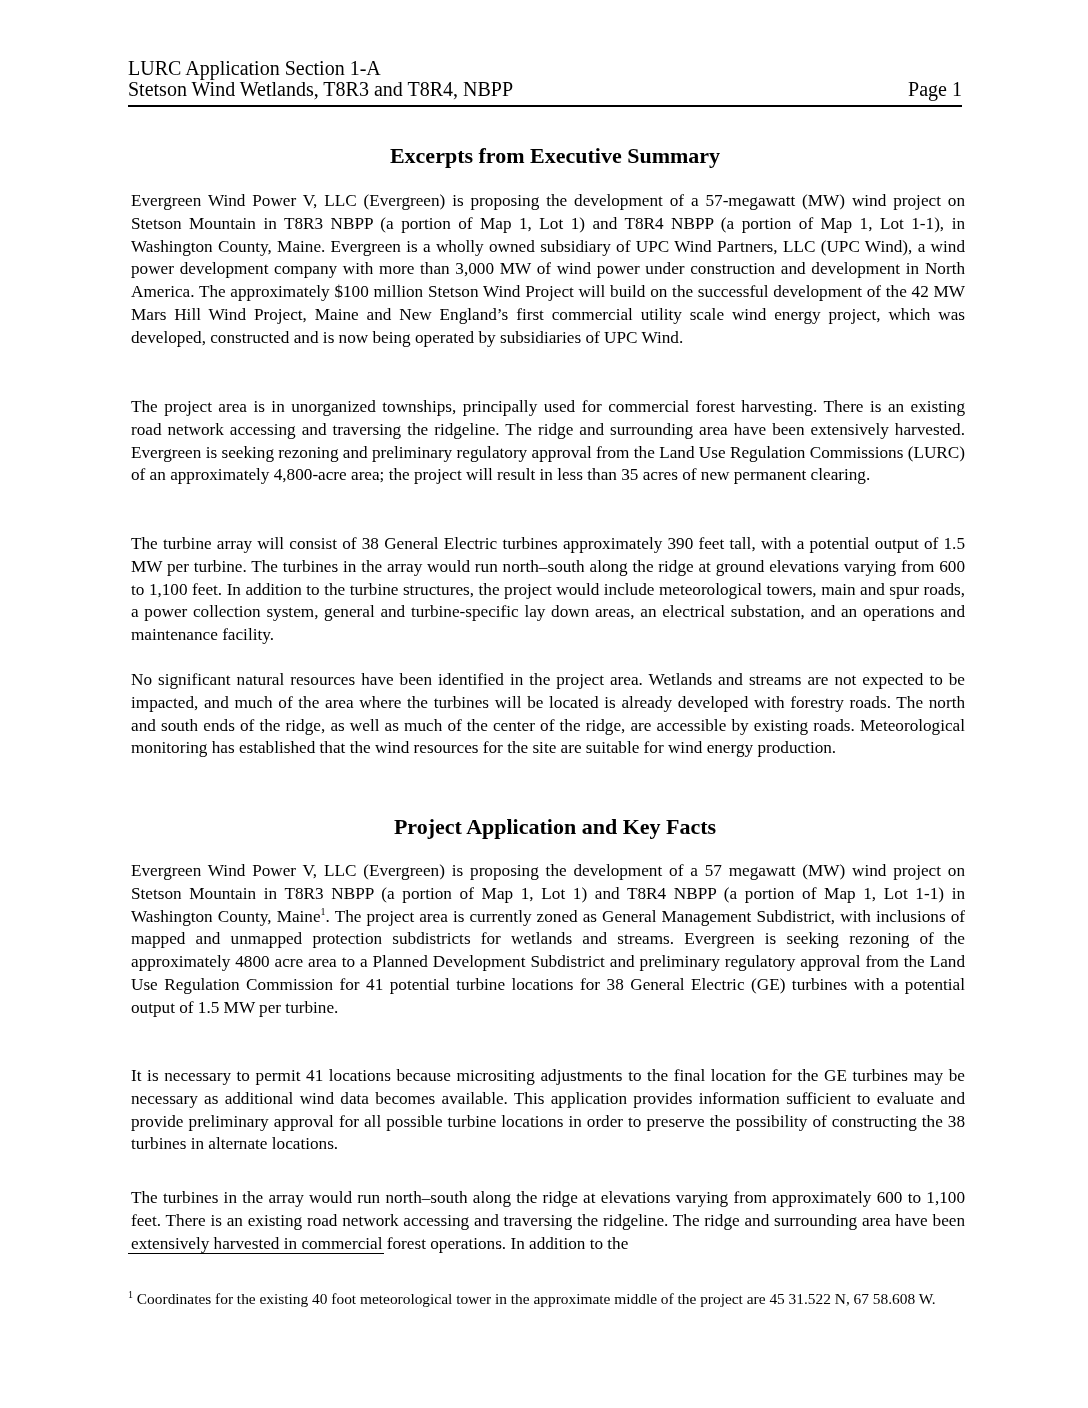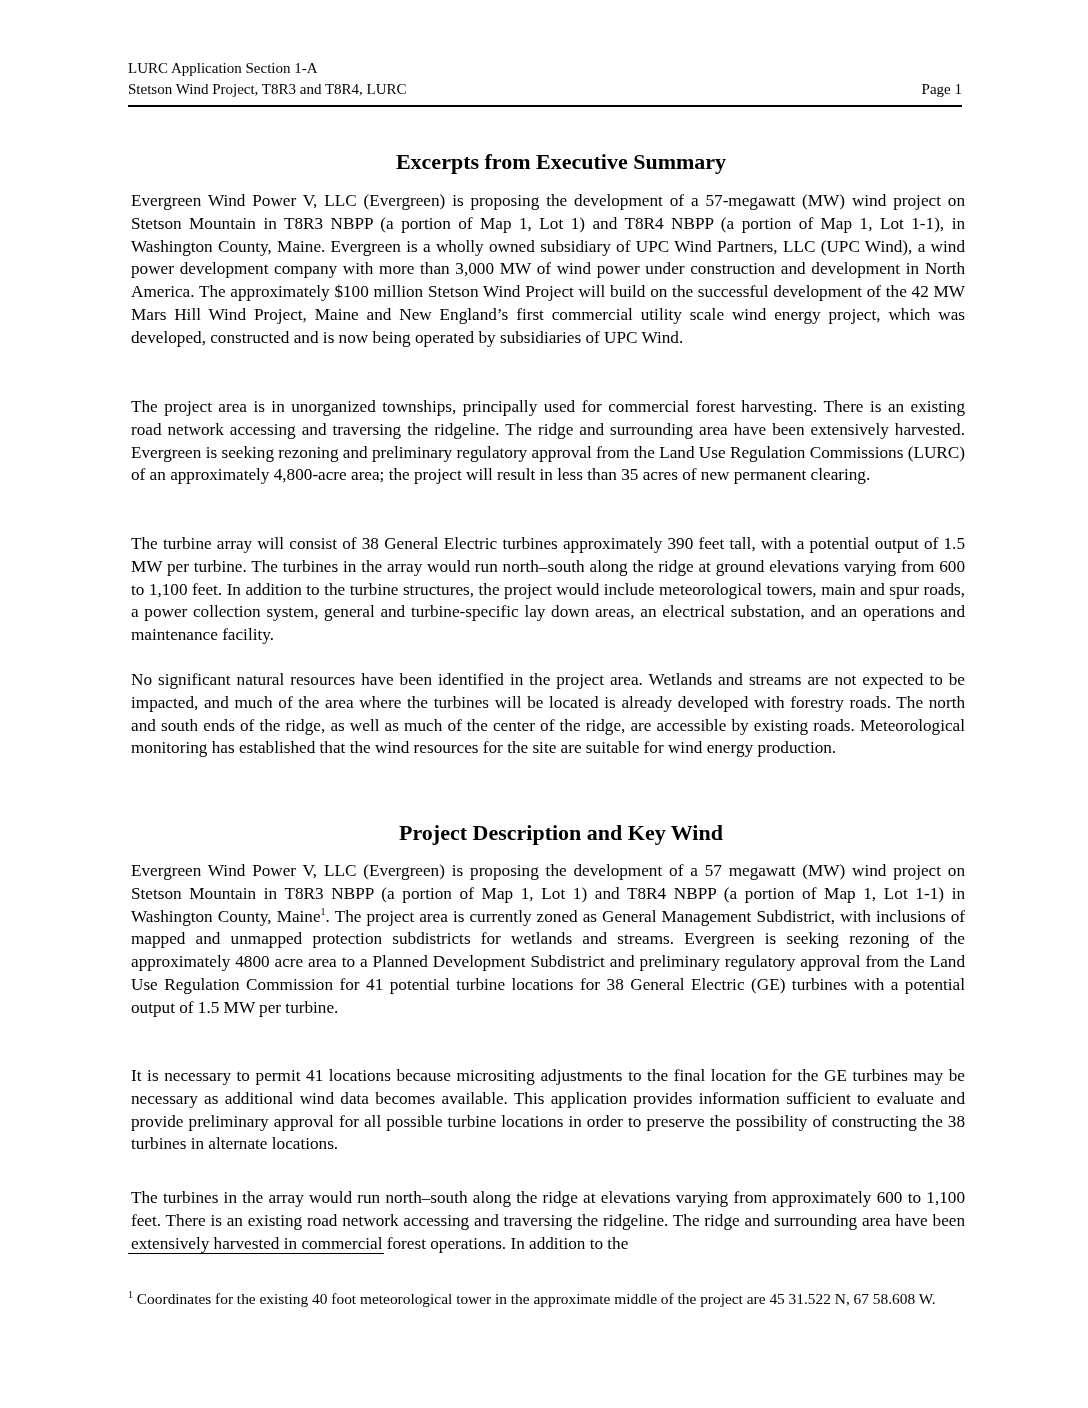--- a/index.html
+++ b/index.html
@@ -1,59 +1,59 @@
 <!DOCTYPE html>
 <html><head>
   <meta charset="utf-8">
   <style>
     html, body { margin: 0; padding: 0; background: #ffffff; }
     body {
       width: 1088px; height: 1408px; position: relative; overflow: hidden;
       font-family: "Liberation Serif", "DejaVu Serif", serif; color: #000;
     }
     .page { position: absolute; left: 128px; top: 0; width: 834px; }
-    .header { position: absolute; top: 58px; left: 0; width: 834px; font-size: 15px; line-height: 21px; }
+    .header { position: absolute; top: 58px; left: 0; width: 834px; font-size: 20px; line-height: 21px; }
     .header .line { display: flex; justify-content: space-between; }
     .header-rule { position: absolute; top: 105px; left: 0; width: 834px; height: 0; border-top: 2px solid #000; }
     h1 {
-      position: absolute; left: 0; width: 834px; margin: 16px; text-align: center;
+      position: absolute; left: 0; width: 834px; margin: 10px; text-align: center;
       font-size: 22px; font-weight: bold; line-height: 26px;
     }
     .para {
       position: absolute; left: 0; width: 834px; margin: 3px;
       font-size: 17.2px; line-height: 22.8px; text-align: justify;
     }
     sup { font-size: 10px; line-height: 0; vertical-align: super; }
     .fn-rule { position: absolute; left: 0; top: 1253px; width: 256px; border-top: 1.5px solid #000; }
     .footnote { position: absolute; left: 0; top: 1263px; width: 834px; font-size: 15.4px; line-height: 20px; margin-top: 26px; }
   </style>
 </head>
 <body>
 
 <div class="page">
 
   <div class="header">
     <div class="line">
       <span>LURC Application Section 1-A</span>
     </div>
     <div class="line">
-      <span>Stetson Wind Project, T8R3 and T8R4, LURC</span>
+      <span>Stetson Wind Wetlands, T8R3 and T8R4, NBPP</span>
       <span>Page 1</span>
     </div>
   </div>
   <div class="header-rule"></div>
 
   <h1 style="top:133px">Excerpts from Executive Summary</h1>
 
   <p class="para" style="top:187px">Evergreen Wind Power V, LLC (Evergreen) is proposing the development of a 57-megawatt (MW) wind project on Stetson Mountain in T8R3 NBPP (a portion of Map 1, Lot 1) and T8R4 NBPP (a portion of Map 1, Lot 1-1), in Washington County, Maine.  Evergreen is a wholly owned subsidiary of UPC Wind Partners, LLC (UPC Wind), a wind power development company with more than 3,000 MW of wind power under construction and development in North America.  The approximately $100 million Stetson Wind Project will build on the successful development of the 42 MW Mars Hill Wind Project, Maine and New England’s first commercial utility scale wind energy project, which was developed, constructed and is now being operated by subsidiaries of UPC Wind.</p>
   <p class="para" style="top:393px">The project area is in unorganized townships, principally used for commercial forest harvesting.  There is an existing road network accessing and traversing the ridgeline.  The ridge and surrounding area have been extensively harvested.  Evergreen is seeking rezoning and preliminary regulatory approval from the Land Use Regulation Commissions (LURC) of an approximately 4,800-acre area; the project will result in less than 35 acres of new permanent clearing.</p>
   <p class="para" style="top:530px">The turbine array will consist of 38 General Electric turbines approximately 390 feet tall, with a potential output of 1.5 MW per turbine.  The turbines in the array would run north–south along the ridge at ground elevations varying from 600 to 1,100 feet.  In addition to the turbine structures, the project would include meteorological towers, main and spur roads, a power collection system, general and turbine-specific lay down areas, an electrical substation, and an operations and maintenance facility.</p>
   <p class="para" style="top:666px">No significant natural resources have been identified in the project area.  Wetlands and streams are not expected to be impacted, and much of the area where the turbines will be located is already developed with forestry roads.  The north and south ends of the ridge, as well as much of the center of the ridge, are accessible by existing roads.  Meteorological monitoring has established that the wind resources for the site are suitable for wind energy production.</p>
 
-  <h1 style="top:804px">Project Description and Key Wind</h1>
+  <h1 style="top:804px">Project Application and Key Facts</h1>
 
   <p class="para" style="top:857px"><span>Evergreen Wind Power V, LLC (Evergreen) is proposing the development of a 57 megawatt (MW) wind project on Stetson Mountain in T8R3 NBPP (a portion of Map 1, Lot 1) and T8R4 NBPP (a portion of Map 1, Lot 1-1) in Washington County, Maine</span><sup>1</sup><span>.  The project area is currently zoned as General Management Subdistrict, with inclusions of mapped and unmapped protection subdistricts for wetlands and streams.  Evergreen is seeking rezoning of the approximately 4800 acre area to a Planned Development Subdistrict and preliminary regulatory approval from the Land Use Regulation Commission for 41 potential turbine locations for 38 General Electric (GE) turbines with a potential output of 1.5 MW per turbine.</span></p>
 
   <p class="para" style="top:1062px">It is necessary to permit 41 locations because micrositing adjustments to the final location for the GE turbines may be necessary as additional wind data becomes available.  This application provides information sufficient to evaluate and provide preliminary approval for all possible turbine locations in order to preserve the possibility of constructing the 38 turbines in alternate locations.</p>
   <p class="para" style="top:1184px">The turbines in the array would run north–south along the ridge at elevations varying from approximately 600 to 1,100 feet.  There is an existing road network accessing and traversing the ridgeline.  The ridge and surrounding area have been extensively harvested in commercial forest operations.  In addition to the</p>
 
   <div class="fn-rule"></div>
   <div class="footnote"><sup>1</sup><span> Coordinates for the existing 40 foot meteorological tower in the approximate middle of the project are 45 31.522 N, 67 58.608 W.</span></div>
 
 </div>

